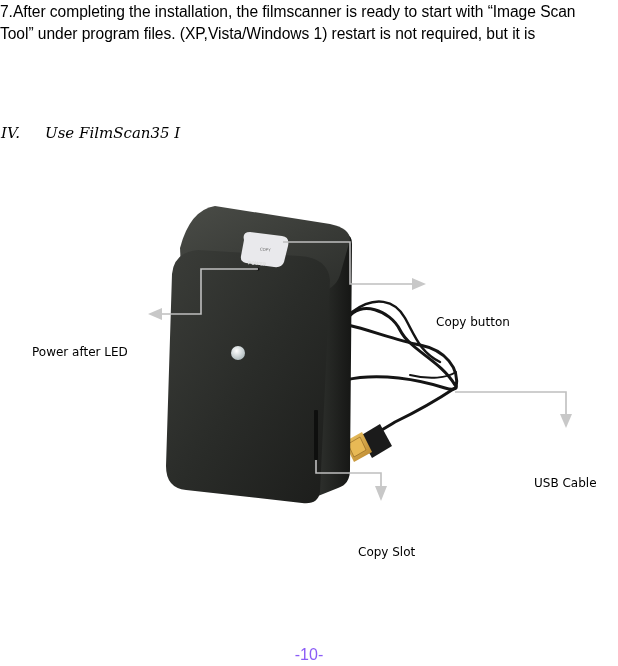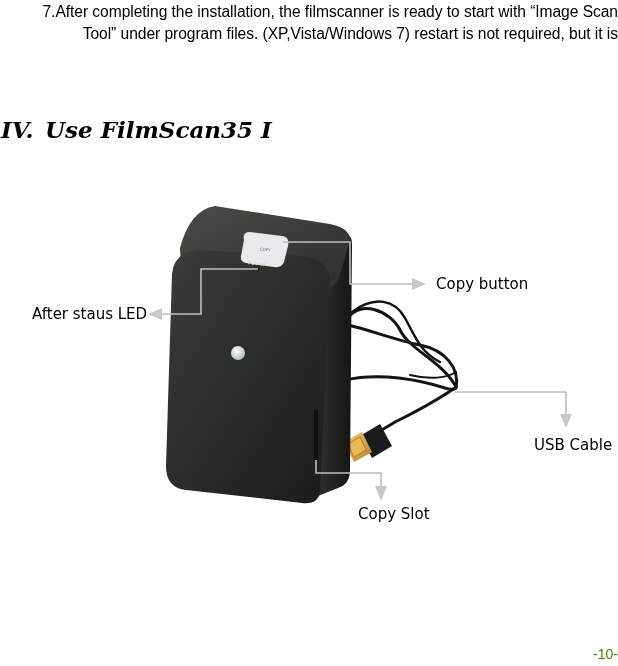--- a/index.html
+++ b/index.html
@@ -2,43 +2,43 @@
 <html><head>
 <meta charset="utf-8">
 <style>
   html, body { margin: 0; padding: 0; background: #ffffff; }
   body { width: 618px; height: 666px; position: relative; overflow: hidden; }
   .para {
     position: absolute; left: 0; top: 1px; width: 618px;
     font-family: "Liberation Sans", sans-serif; font-size: 15.6px; line-height: 21.5px;
     color: #000; letter-spacing: -0.05px;
   }
-  .para span { display: block; white-space: nowrap; text-align: right; }
+  .para span { display: block; white-space: nowrap; }
   .heading {
-    position: absolute; left: 1px; top: 116px;
-    font-family: "DejaVu Serif", serif; font-style: italic; font-weight: bold;
-    font-size: 23px; color: #000; white-space: nowrap;
+    position: absolute; left: 1px; top: 124px;
+    font-family: "DejaVu Serif", serif; font-style: italic; font-weight: normal;
+    font-size: 15px; color: #000; white-space: nowrap;
   }
   .heading .num { display: inline-block; width: 44px; }
   .figure { position: absolute; left: 0; top: 0; width: 618px; height: 666px; }
   .label {
-    position: absolute; font-family: "DejaVu Sans", sans-serif; font-size: 15px;
-    color: #000; white-space: nowrap;
+    position: absolute; font-family: "DejaVu Sans", sans-serif; font-size: 12px;
+    color: #000; white-space: nowrap; margin-top: 40px;
   }
   .footer {
-    position: absolute; left: 0; width: 618px; top: 646px; text-align: right;
-    font-family: "Liberation Sans", sans-serif; font-size: 14px; color: #4d7c0f;
+    position: absolute; left: 0; width: 618px; top: 646px; text-align: center;
+    font-family: "Liberation Sans", sans-serif; font-size: 16px; color: #8b5cf6;
   }
 </style>
 </head>
 <body>
 
 <div class="para">
   <span>7.After completing the installation, the filmscanner is ready to start with “Image Scan</span>
-  <span>Tool” under program files. (XP,Vista/Windows 7) restart is not required, but it is</span>
+  <span>Tool” under program files. (XP,Vista/Windows 1) restart is not required, but it is</span>
 </div>
 
 <div class="heading">
   <span class="num">IV.</span><span>Use FilmScan35 I</span>
 </div>
 
 <svg class="figure" width="618" height="666" viewBox="0 0 618 666" xmlns="http://www.w3.org/2000/svg">
   <defs>
     <linearGradient id="front" x1="0" y1="0" x2="1" y2="1">
       <stop offset="0" stop-color="#3b3d39"></stop>
@@ -107,17 +107,17 @@
   </g>
   <g fill="#c8c8c8">
     <polygon points="412,278 426,284 412,290"></polygon>
     <polygon points="162,308 148,314 162,320"></polygon>
     <polygon points="560,414 572,414 566,428"></polygon>
     <polygon points="375,486 387,486 381,501"></polygon>
   </g>
 </svg>
 
 <div class="label" style="left:436px; top:275px;">Copy button</div>
-<div class="label" style="left:32px; top:305px;">After staus LED</div>
+<div class="label" style="left:32px; top:305px;">Power after LED</div>
 <div class="label" style="left:534px; top:436px;text-align:right;">USB Cable</div>
 <div class="label" style="left:358px; top:505px;">Copy Slot</div>
 
 <div class="footer">-10-</div>
 
 </body></html>

